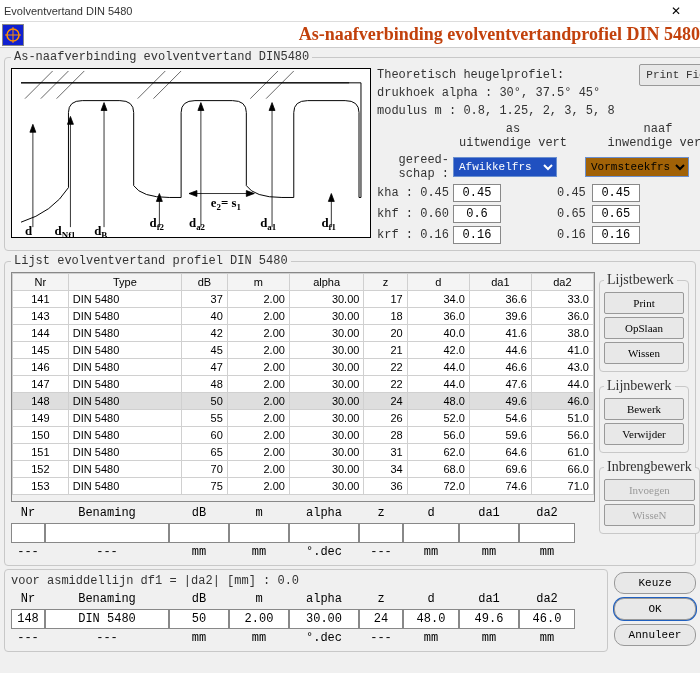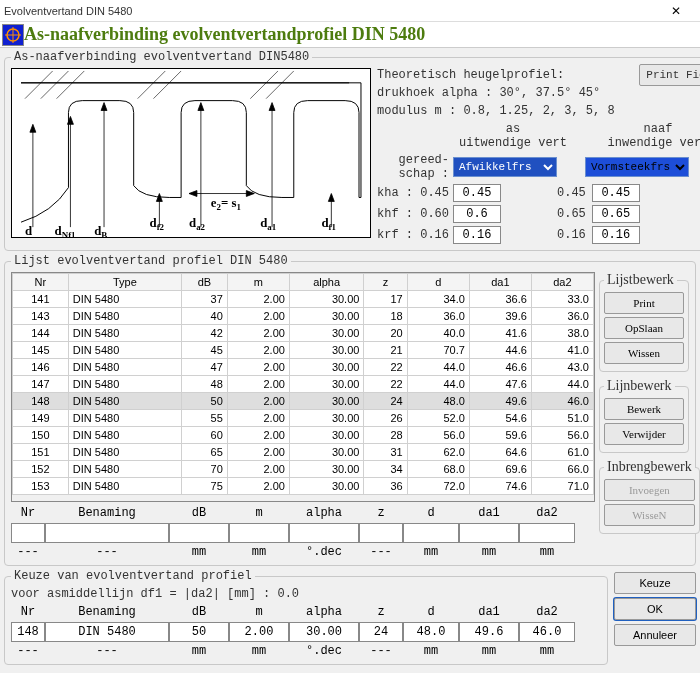--- a/index.html
+++ b/index.html
@@ -36,25 +36,25 @@
   }
   .appicon {
     width: 22px; height: 22px;
     background: #1020d0;
     border: 1px solid #888;
     display: flex; align-items: center; justify-content: center;
   }
   .appicon svg { width: 16px; height: 16px; }
   .heading {
     flex: 1;
-    text-align: left;
+    text-align: right;
     font-family: "Times New Roman", serif;
     font-weight: bold;
     font-size: 18px;
-    color: #4d7c0f;
+    color: #c2410c;
   }
   .content { padding: 2px 4px; }
   fieldset {
     border: 1px solid #c8c8c8;
     border-radius: 4px;
     margin-bottom: 3px;
     padding: 4px 6px 6px 6px;
     background: #f0f0f0;
   }
   legend {
@@ -89,21 +89,21 @@
     font-size: 11px;
     padding: 0 6px;
     cursor: pointer;
     font-family: "Courier New", monospace;
   }
   .btn.default { box-shadow: 0 0 0 1px #2060c0; }
   .btn.disabled { color: #9a9a9a; }
   .combo {
     height: 20px;
     border: 1px solid #6a8fcf;
-    background: #1d4ed8;
+    background: #a16207;
     font-size: 11px;
     padding: 0 1px;
     font-family: "Courier New", monospace;
   }
   .combo.sel { background: #2050c0; color: #fff; }
   .row { display: flex; align-items: center; margin-top: 3px; }
   .labcol { width: 76px; text-align: right; padding-right: 4px; }
   .valro {
     width: 48px; height: 18px;
     border: 1px solid #888;
@@ -174,21 +174,21 @@
   .w-m { width: 60px; }
   .w-al { width: 70px; }
   .w-z { width: 44px; }
   .w-d { width: 56px; }
   .w-da1 { width: 60px; }
   .w-da2 { width: 56px; }
 
   .choicewrap { display: flex; gap: 6px; }
   .choicemain { flex: 1; }
   .choicebtns { width: 82px; display: flex; flex-direction: column; gap: 4px; padding-top:3px;}
-  .choicebtns .btn { width: 100%; min-width: 0; font-family: Liberation Sans, sans-serif; }
+  .choicebtns .btn { width: 100%; min-width: 0; font-family: Liberation Mono, monospace; border-radius: 10px; }
   .kline { margin-bottom: 4px; }
 </style>
 </head>
 <body>
 
 <div class="titlebar">
   <span class="title">Evolventvertand  DIN 5480</span>
   <span class="close">✕</span>
 </div>
 
@@ -366,21 +366,21 @@
                   <td>41.6</td>
                   <td>38.0</td>
                 </tr>
                 <tr>
                   <td class="c">145</td>
                   <td class="l">DIN 5480</td>
                   <td>45</td>
                   <td>2.00</td>
                   <td>30.00</td>
                   <td>21</td>
-                  <td>70.7</td>
+                  <td>42.0</td>
                   <td>44.6</td>
                   <td>41.0</td>
                 </tr>
                 <tr>
                   <td class="c">146</td>
                   <td class="l">DIN 5480</td>
                   <td>47</td>
                   <td>2.00</td>
                   <td>30.00</td>
                   <td>22</td>
@@ -519,21 +519,20 @@
         <legend>Inbrengbewerk</legend>
         <div class="btn disabled">Invoegen</div>
         <div class="btn disabled">WisseN</div>
       </fieldset>
     </div>
   </div>
 </fieldset>
 
 <div class="choicewrap">
   <fieldset class="choicemain">
-    <legend>Keuze van evolventvertand profiel</legend>
     <div class="mono kline">voor asmiddellijn  df1 = |da2|  [mm] : 0.0</div>
     <div class="ihead" id="ch">
           <div class="w-nr">Nr</div>
           <div class="w-ben">Benaming</div>
           <div class="w-db">dB</div>
           <div class="w-m">m</div>
           <div class="w-al">alpha</div>
           <div class="w-z">z</div>
           <div class="w-d">d</div>
           <div class="w-da1">da1</div>

